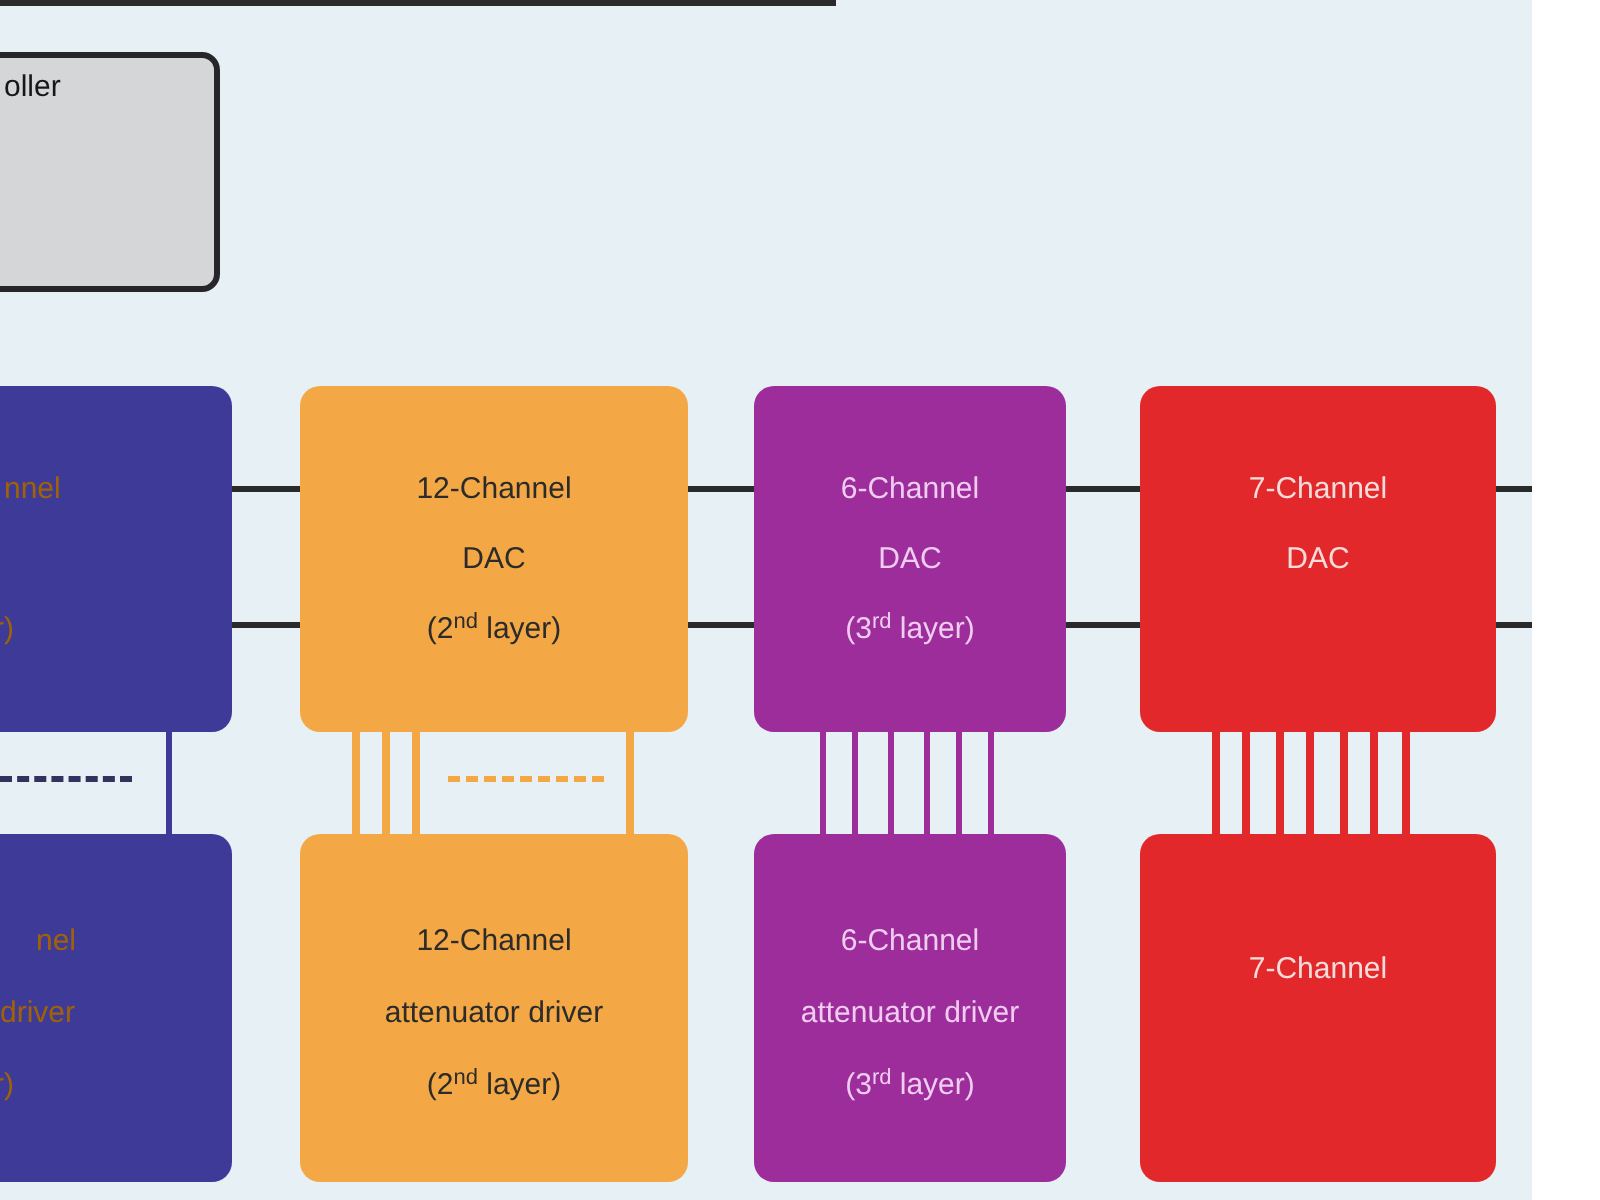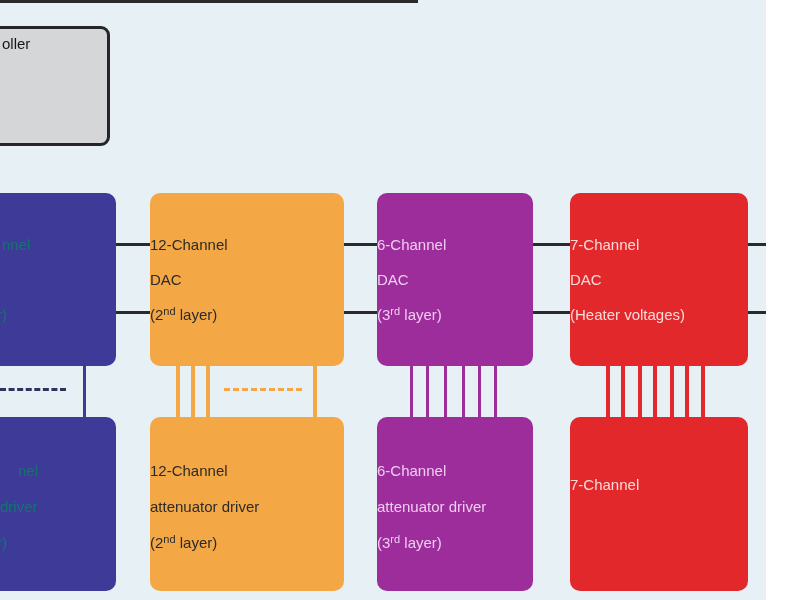--- a/index.html
+++ b/index.html
@@ -23,29 +23,30 @@
   .ctrl {
     position: absolute;
     background: #d5d6d8;
     border: 3px solid #26262a;
     border-radius: 9px;
     box-sizing: border-box;
   }
   .box-line {
     position: absolute;
     left: 0; right: 0;
+    text-align: center;
     font-size: 15px;
     line-height: 16px;
     white-space: nowrap;
   }
   .frag {
     position: absolute;
     font-size: 15px;
     line-height: 16px;
-    color: #0f766e;
+    color: #a16207;
     white-space: nowrap;
   }
   .frag-dark { color: #17171a; }
   sup {
     font-size: 11px;
     line-height: 0;
     vertical-align: 5px;
   }
   .hline {
     position: absolute;
@@ -95,21 +96,20 @@
 
   <div class="node purple" style="left:377px; top:193px; width:156px; height:173px;">
     <div class="box-line" style="top:44px;">6-Channel</div>
     <div class="box-line" style="top:79px;">DAC</div>
     <div class="box-line" style="top:114px;"><span>(3</span><sup>rd</sup><span> layer)</span></div>
   </div>
 
   <div class="node red" style="left:570px; top:193px; width:178px; height:173px;">
     <div class="box-line" style="top:44px;">7-Channel</div>
     <div class="box-line" style="top:79px;">DAC</div>
-    <div class="box-line" style="top:114px;">(Heater voltages)</div>
   </div>
 
   <div class="node yellow" style="left:792px; top:193px; width:90px; height:173px;"></div>
 
   <div class="node blue" style="left:-122px; top:417px; width:238px; height:174px;"></div>
   <div class="frag" style="left:18px; top:463px;">nel</div>
   <div class="frag" style="left:0px; top:499px;">driver</div>
   <div class="frag" style="left:-3px; top:535px;">r)</div>
 
   <div class="node orange" style="left:150px; top:417px; width:194px; height:174px;">

